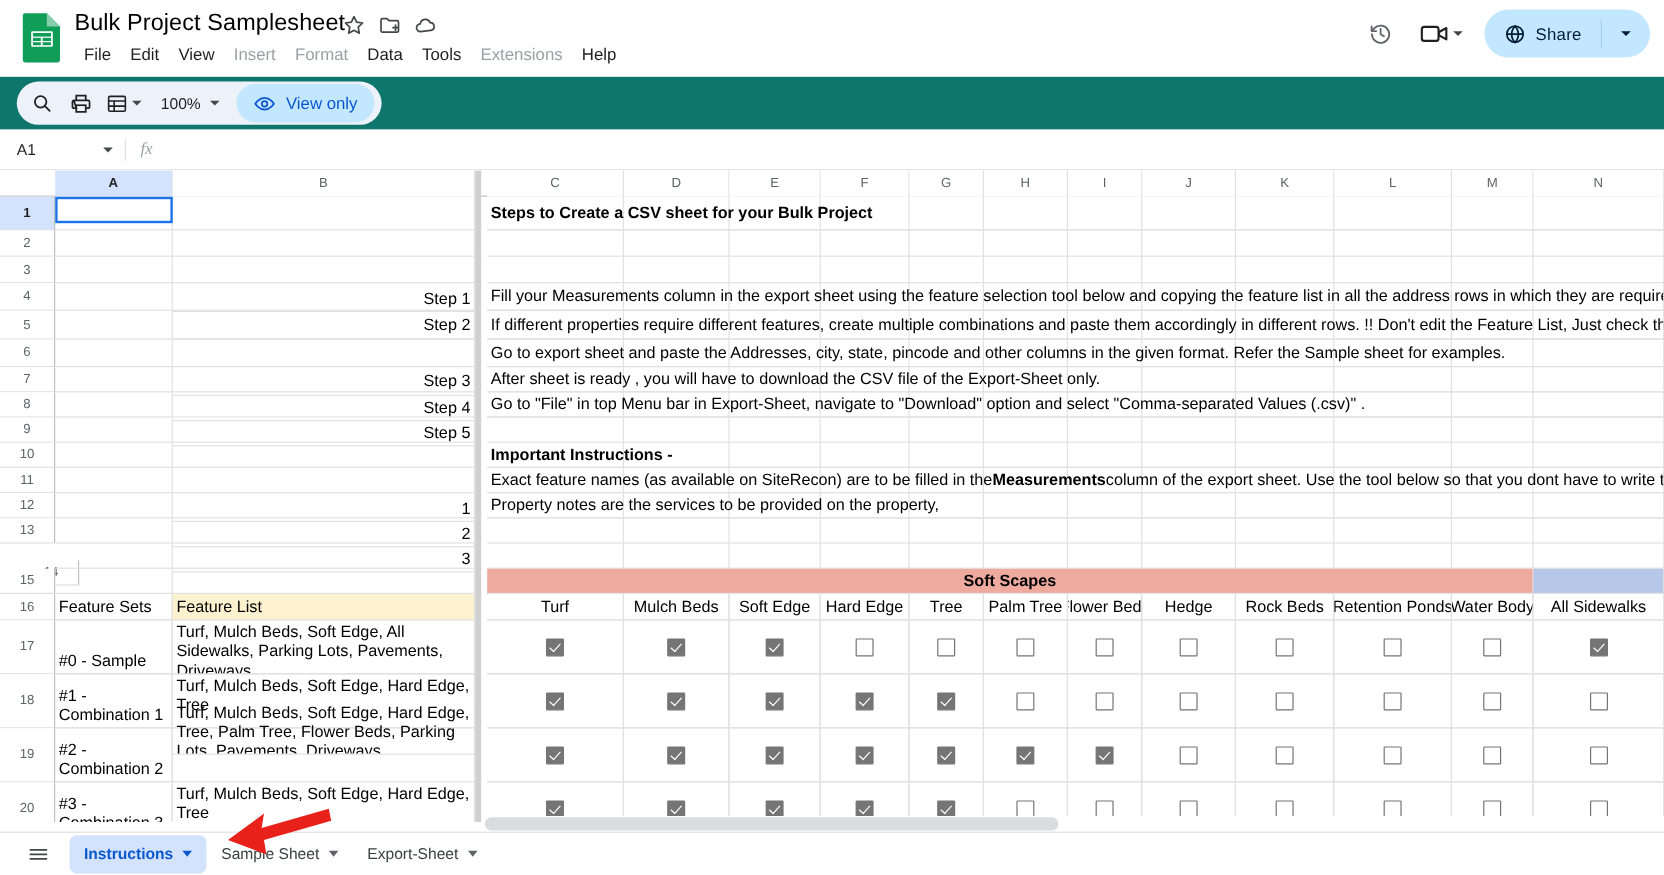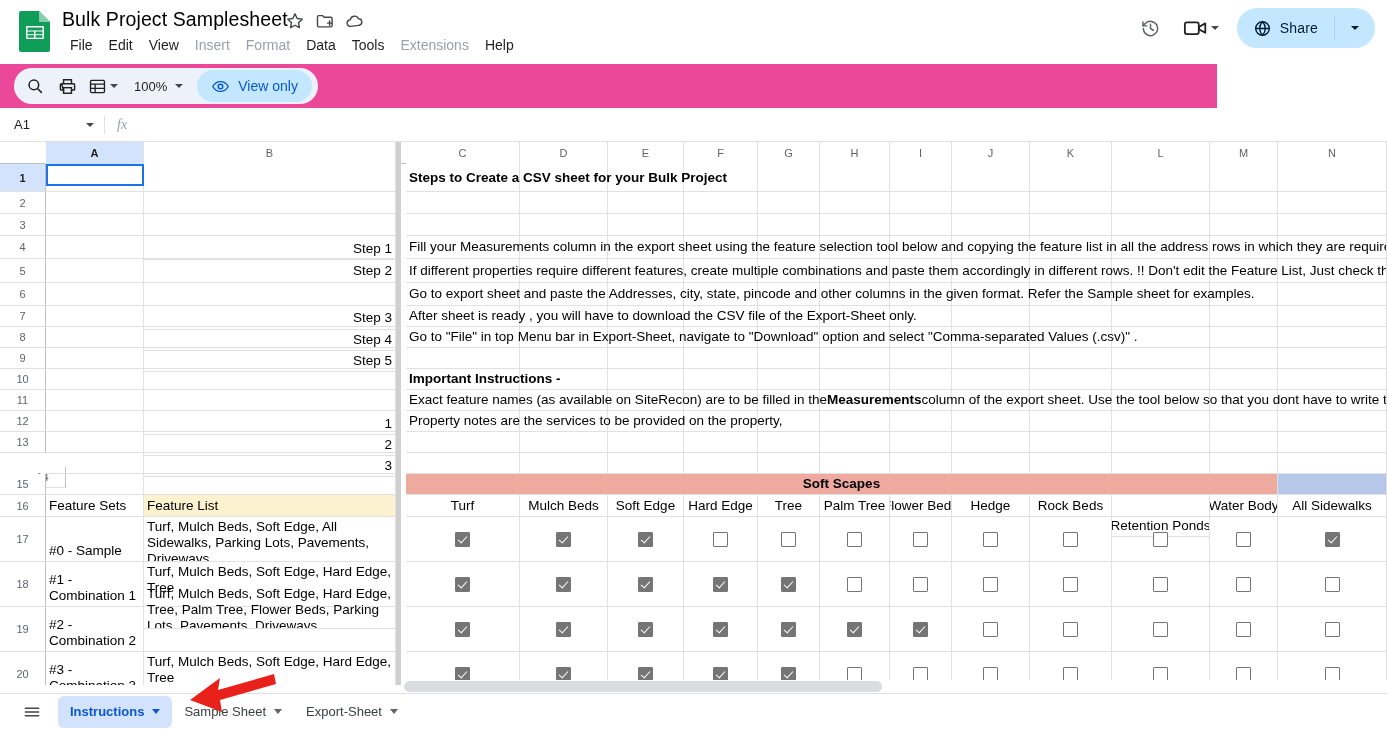--- a/index.html
+++ b/index.html
@@ -53,21 +53,21 @@
   }
   .share-main {
     display: flex; align-items: center; gap: 8px; padding: 0 16px 0 16px; height: 40px;
   }
   .share-label { font-size: 14px; color: #001d35; font-weight: 500; letter-spacing: .2px; }
   .share-div { width: 1px; height: 24px; background: #a8d3ee; }
   .share-caret { width: 40px; height: 40px; display: flex; align-items: center; justify-content: center; }
 
   
   .toolbar-row {
-    position: absolute; left: 0; top: 64px; width: 1217px; height: 44px; background: #ec4899;
+    position: absolute; left: 0; top: 64px; width: 1387px; height: 44px; background: #0f766e;
   }
   .toolbar-pill {
     position: absolute; left: 14px; top: 4px; height: 36px;
     background: #edf2fa; border-radius: 18px; display: flex; align-items: center;
     padding: 0 6px; gap: 2px;
   }
   .tb-btn {
     width: 30px; height: 30px; border-radius: 4px; display: flex;
     align-items: center; justify-content: center; cursor: pointer;
   }
@@ -680,21 +680,21 @@
       <div class="cell v-middle" style="left: 98px; width: 252px; top: 331px; height: 22px; background: rgb(253, 242, 208);">Feature List</div>
       <div class="cell center v-middle nowrap" style="left: 360px; width: 114px; top: 331px; height: 22px;">Turf</div>
       <div class="cell center v-middle nowrap" style="left: 474px; width: 88px; top: 331px; height: 22px;">Mulch Beds</div>
       <div class="cell center v-middle nowrap" style="left: 562px; width: 76px; top: 331px; height: 22px;">Soft Edge</div>
       <div class="cell center v-middle nowrap" style="left: 638px; width: 74px; top: 331px; height: 22px;">Hard Edge</div>
       <div class="cell center v-middle nowrap" style="left: 712px; width: 62px; top: 331px; height: 22px;">Tree</div>
       <div class="cell center v-middle nowrap" style="left: 774px; width: 70px; top: 331px; height: 22px;">Palm Tree</div>
       <div class="cell center v-middle nowrap" style="left: 844px; width: 62px; top: 331px; height: 22px;">Flower Beds</div>
       <div class="cell center v-middle nowrap" style="left: 906px; width: 78px; top: 331px; height: 22px;">Hedge</div>
       <div class="cell center v-middle nowrap" style="left: 984px; width: 82px; top: 331px; height: 22px;">Rock Beds</div>
-      <div class="cell center v-middle nowrap" style="left: 1066px; width: 98px; top: 331px; height: 22px; margin-top: 20px;">Retention Ponds</div>
+      <div class="cell center v-middle nowrap" style="left: 1066px; width: 98px; top: 331px; height: 22px;">Retention Ponds</div>
       <div class="cell center v-middle nowrap" style="left: 1164px; width: 68px; top: 331px; height: 22px;">Water Body</div>
       <div class="cell center v-middle nowrap" style="left: 1232px; width: 109px; top: 331px; height: 22px;">All Sidewalks</div>
       <div class="cell v-bottom" style="left: 0px; width: 98px; top: 353px; height: 45px;">#0 - Sample</div>
       <div class="cell " style="left: 98px; width: 252px; top: 353px; height: 45px;">Turf, Mulch Beds, Soft Edge, All Sidewalks, Parking Lots, Pavements, Driveways</div>
       <div class="cell cbxcell" style="left: 360px; width: 114px; top: 353px; height: 45px;">
         <span class="cbx on"></span>
       </div>
       <div class="cell cbxcell" style="left: 474px; width: 88px; top: 353px; height: 45px;">
         <span class="cbx on"></span>
       </div>

